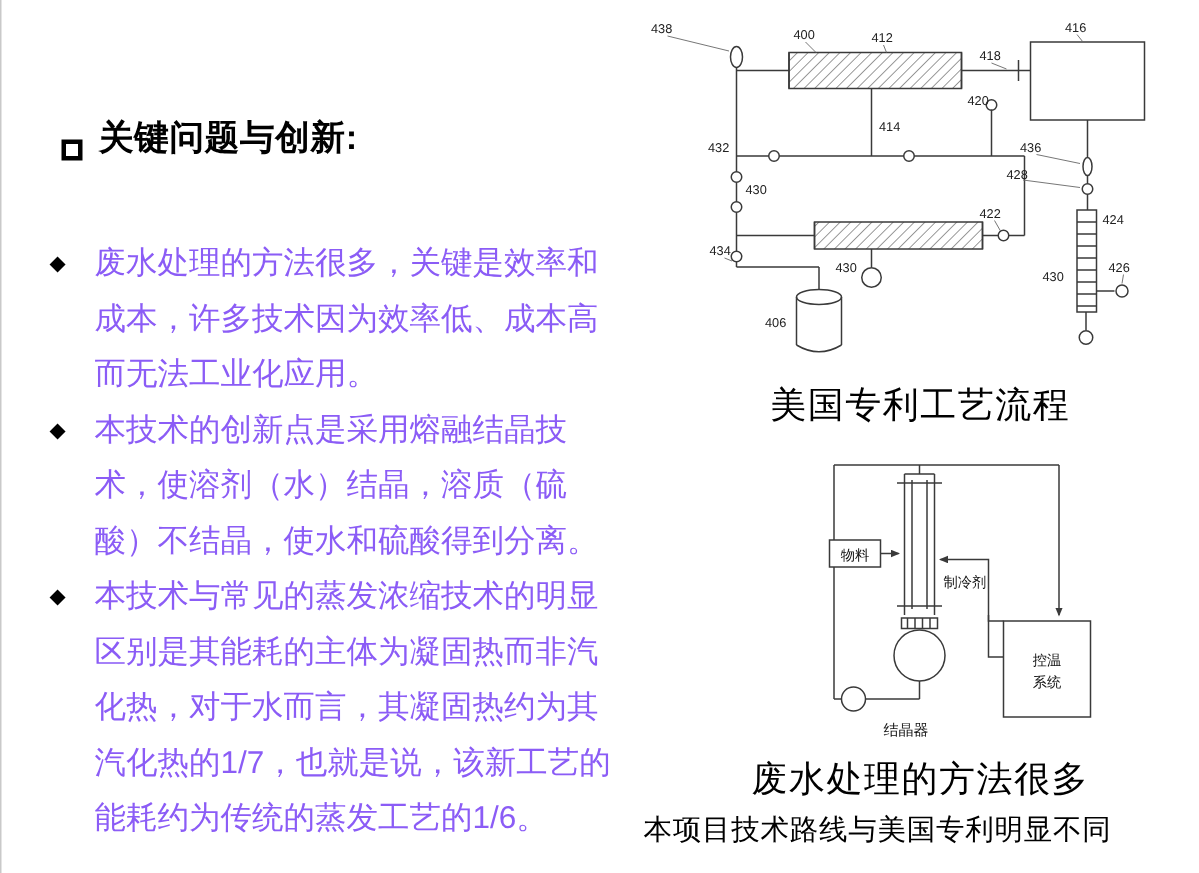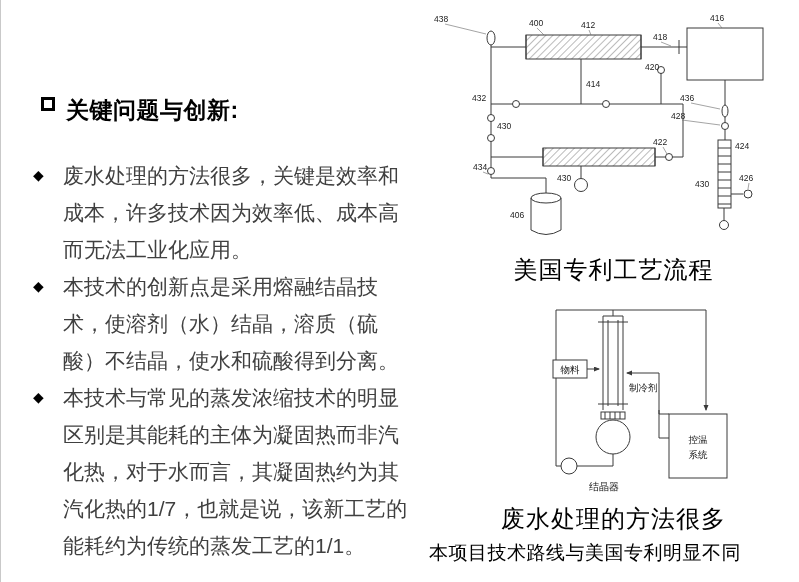--- a/index.html
+++ b/index.html
@@ -12,21 +12,21 @@
   }
   .slide {
     position:relative;
     width:799px; height:582px;
     background:#fff;
     border-left:1px solid #c9c9c9;
   }
   
   .title-row {
     position:absolute; left:40px; top:76px;
-    display:flex; align-items:flex-start; gap:11px;margin-top:19px;
+    display:flex; align-items:flex-end; gap:11px;
   }
   .sq {
     width:14px; height:14px;
     border:3px solid #000;
     display:inline-block;
     margin-top:2px;
     flex:0 0 auto;
   }
   .title {
     font-size:23px; font-weight:bold;
@@ -43,21 +43,21 @@
   .diamond {
     flex:0 0 30px;
     font-size:14px;
     line-height:37px;
     color:#000;
   }
   .btext {
     width:348px;
     font-size:21px;
     line-height:37px;
-    color:#404040;
+    color:#8b5cf6;
     word-break:break-all;
   }
   
   .us-svg  { position:absolute; left:430px; top:8px;   width:365px; height:247px; }
   .tju-svg { position:absolute; left:540px; top:298px; width:230px; height:200px; }
   .caption {
     position:absolute; left:430px; width:365px;
     text-align:center;
     font-size:24px; color:#000;
     letter-spacing:1px;
@@ -91,21 +91,21 @@
     <li class="bullet">
       <span class="diamond">◆</span>
       <span class="btext">废水处理的方法很多，关键是效率和成本，许多技术因为效率低、成本高而无法工业化应用。</span>
     </li>
     <li class="bullet">
       <span class="diamond">◆</span>
       <span class="btext">本技术的创新点是采用熔融结晶技术，使溶剂（水）结晶，溶质（硫酸）不结晶，使水和硫酸得到分离。</span>
     </li>
     <li class="bullet">
       <span class="diamond">◆</span>
-      <span class="btext">本技术与常见的蒸发浓缩技术的明显区别是其能耗的主体为凝固热而非汽化热，对于水而言，其凝固热约为其汽化热的1/7，也就是说，该新工艺的能耗约为传统的蒸发工艺的1/1。</span>
+      <span class="btext">本技术与常见的蒸发浓缩技术的明显区别是其能耗的主体为凝固热而非汽化热，对于水而言，其凝固热约为其汽化热的1/7，也就是说，该新工艺的能耗约为传统的蒸发工艺的1/6。</span>
     </li>
   </ul>
 
   <svg class="us-svg" viewBox="0 0 365 247">
     <defs>
       <pattern id="hatch" width="5" height="5" patternUnits="userSpaceOnUse" patternTransform="rotate(45)">
         <line x1="0" y1="0" x2="0" y2="5" stroke="#777" stroke-width="1"></line>
       </pattern>
       <marker id="arr" markerWidth="7" markerHeight="7" refX="5" refY="2.5" orient="auto">
         <path d="M0,0 L6,2.5 L0,5 z" fill="#3a3a3a"></path>

